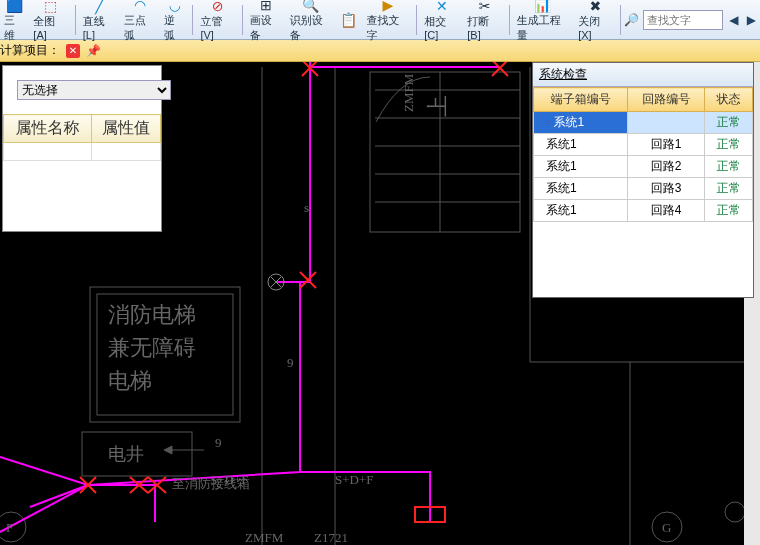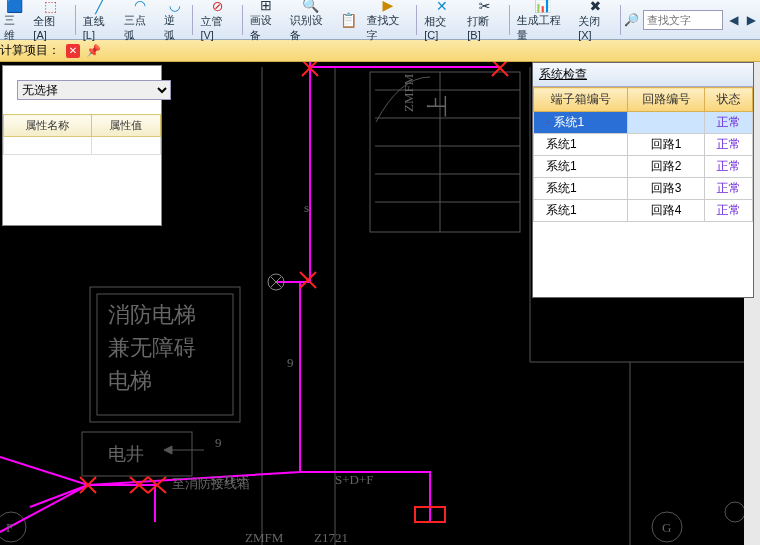--- a/index.html
+++ b/index.html
@@ -13,42 +13,42 @@
 .search-box { width: 80px; height: 20px; font-size: 11px; border: 1px solid #99b; background: #fff; padding: 0 3px; margin: 0 2px; }
 .mini-btn { width: 18px; height: 18px; display: flex; align-items: center; justify-content: center; cursor: pointer; font-size: 12px; color: #246; }
 
 
 .calc-bar { height: 22px; background: linear-gradient(#fce9a8,#f7d775); border-bottom: 1px solid #c9a94a; display: flex; align-items: center; font-size: 12px; padding-left: 0; gap: 6px; }
 .close-x { width: 14px; height: 14px; background: #e33; color: #fff; display: flex; align-items: center; justify-content: center; font-size: 10px; cursor: pointer; border-radius: 2px;}
 
 
 .left-panel { position: absolute; left: 2px; top: 65px; width: 160px; background: #fff; border: 1px solid #888; z-index: 5; }
 .dropdown { width: 154px; height: 20px; font-size: 12px; margin: 14px; border: 1px solid #99b; }
-.prop-table { width: 100%; border-collapse: collapse; font-size: 11px; padding-left: 16px; }
+.prop-table { width: 100%; border-collapse: collapse; font-size: 16px; padding-left: 16px; }
 .prop-table th { background: linear-gradient(#fefcf0,#f5edc8); border: 1px solid #d8c878; padding: 3px 4px; font-weight: normal; color: #333; }
 .prop-table td { border: 1px solid #ddd; height: 18px; background: #fff; }
 .prop-blank { height: 70px; background: #fff; }
 
 
 .canvas { position: absolute; left: 0; top: 62px; right: 0; bottom: 0; background: #000; }
 .canvas svg { width: 100%; height: 100%; }
 .cad-text { fill: #666; font-size: 18px; font-family: SimSun; }
 .cad-text.sm { font-size: 13px; }
 .cad-text.lg { font-size: 22px; }
 
 
 .sys-panel { position: absolute; right: 6px; top: 62px; width: 222px; height: 236px; background: #fff; border: 1px solid #666; z-index: 6; }
 .sys-title { background: linear-gradient(#f5f8fc,#dbe7f5); padding: 3px 6px; font-size: 12px; border-bottom: 1px solid #aac; text-decoration: underline; }
 .sys-table { width: 100%; border-collapse: collapse; font-size: 12px; }
 .sys-table th { background: linear-gradient(#fdeec2,#f9d57a); border: 1px solid #d8b050; padding: 3px 2px; font-weight: normal; color: #333; text-align: center; margin-top: 45px; }
 .sys-table td { border: 1px solid #ccc; padding: 2px 4px; text-align: center; background: #fff; }
 .sys-table td.first { text-align: left; padding-left: 12px; }
 .sys-table tr.sel td { background: #cde4ff; }
 .sys-table tr.sel td.first { background: #2a6fd6; color: #fff; }
-.status-ok { color: #6d28d9; }
+.status-ok { color: #15803d; }
 
 
 .vscroll { position: absolute; right: 0; top: 62px; bottom: 0; width: 16px; background: #e8e8e8; z-index: 3; }
 </style>
 </head>
 <body>
 
 <div class="toolbar">
   <div class="tool-btn">
       <span class="tool-ico">🟦</span>

